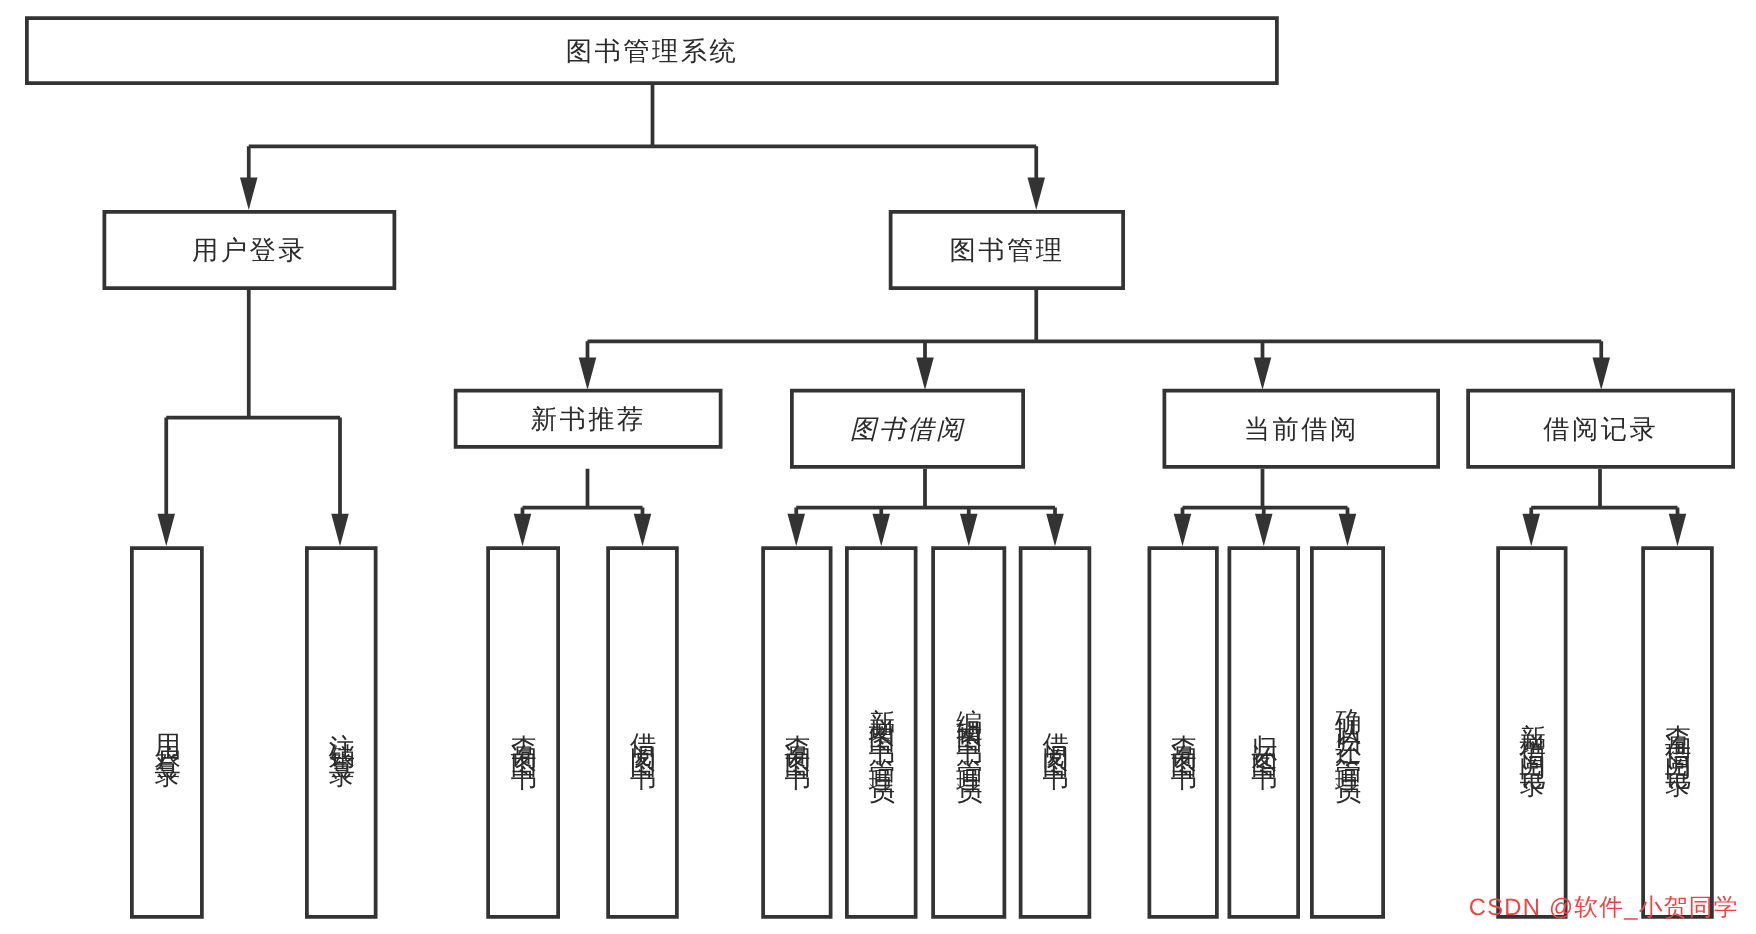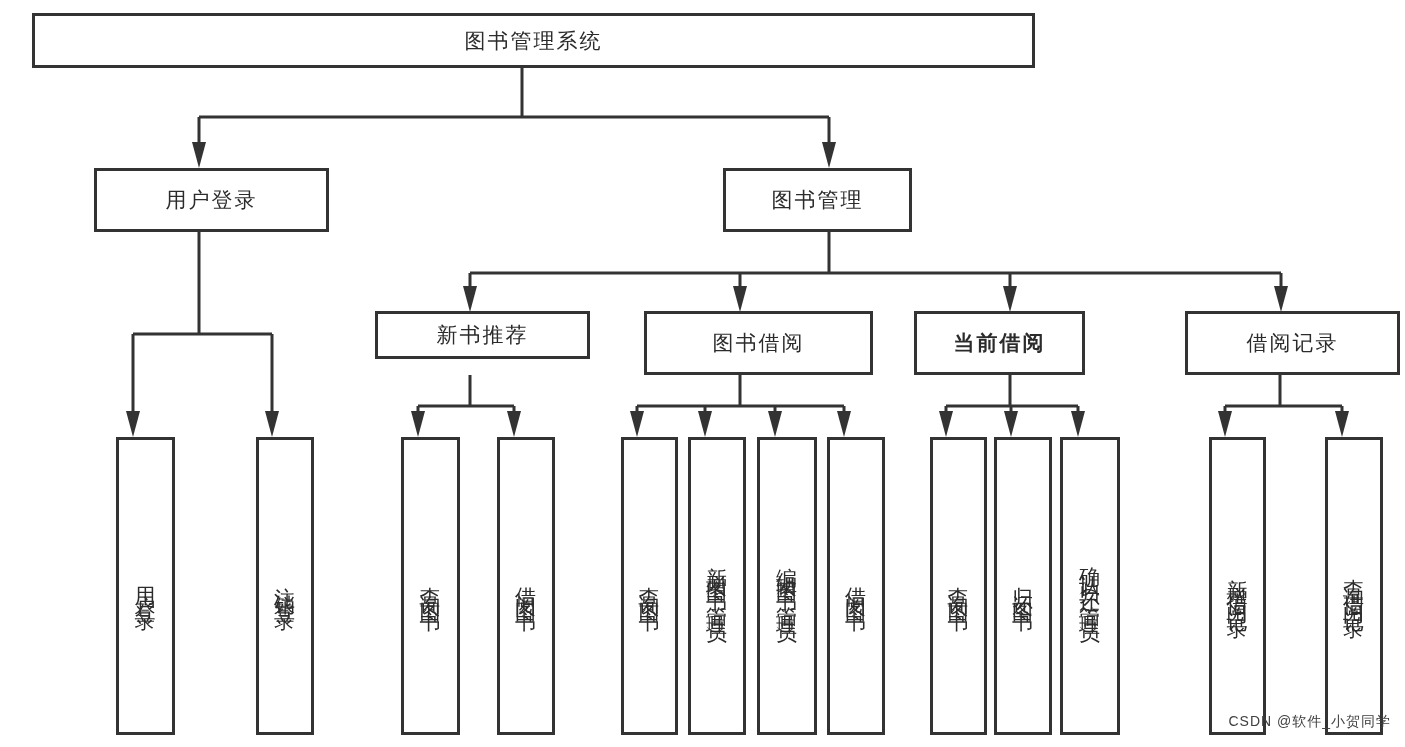--- a/index.html
+++ b/index.html
@@ -21,44 +21,43 @@
     width: 1405px; height: 747px;
   }
   .box {
     position: absolute;
     background: #ffffff;
     border: 3px solid #333333;
     display: flex;
     align-items: center;
     justify-content: center;
     color: #2b2b2b;
-    margin-left: 12px;
   }
   .h-label {
     font-size: 21px;
     letter-spacing: 2px;
     white-space: nowrap;
   }
   .root-box { border-width: 3px; }
   .leaf-box { align-items: center; }
   .vtext {
     writing-mode: vertical-rl;
     text-orientation: mixed;
     font-size: 21px;
     letter-spacing: 8px;
     line-height: 1;
     white-space: nowrap;
   }
   .watermark {
     position: absolute;
     top: 713px;
     right: 14px;
-    font-size: 14px;
+    font-size: 19px;
     letter-spacing: 1px;
-    color: #404040;
+    color: #ef4444;
     z-index: 5;
     white-space: nowrap;
   }
 </style>
 </head>
 <body>
 
 <div class="canvas">
 
   <svg class="connectors" viewBox="0 0 1405 747" aria-hidden="true">
@@ -92,22 +91,22 @@
       <polygon points="1335,411 1349,411 1342,437"></polygon>
     </g>
   </svg>
 
   <div class="box root-box h-label" style="left:20px; top:13px; width:1003px; height:55px;">图书管理系统</div>
 
   <div class="box h-label" style="left:82px; top:168px; width:235px; height:64px;">用户登录</div>
   <div class="box h-label" style="left:711px; top:168px; width:189px; height:64px;">图书管理</div>
 
   <div class="box h-label" style="left:363px; top:311px; width:215px; height:48px;">新书推荐</div>
-  <div class="box h-label" style="left:632px; top:311px; width:229px; height:64px;">图书借阅</div>
-  <div class="box h-label" style="left:902px; top:311px; width:171px; height:64px;font-weight:bold;">当前借阅</div>
+  <div class="box h-label" style="left:632px; top:311px; width:188px; height:64px;font-style:italic;">图书借阅</div>
+  <div class="box h-label" style="left:930px; top:311px; width:222px; height:64px;">当前借阅</div>
   <div class="box h-label" style="left:1173px; top:311px; width:215px; height:64px;">借阅记录</div>
 
   <div class="box leaf-box" style="left:104px; top:437px; width:59px; height:298px;">
     <span class="vtext">用户登录</span>
   </div>
   <div class="box leaf-box" style="left:244px; top:437px; width:58px; height:298px;">
     <span class="vtext">注销登录</span>
   </div>
 
   <div class="box leaf-box" style="left:389px; top:437px; width:59px; height:298px;">

